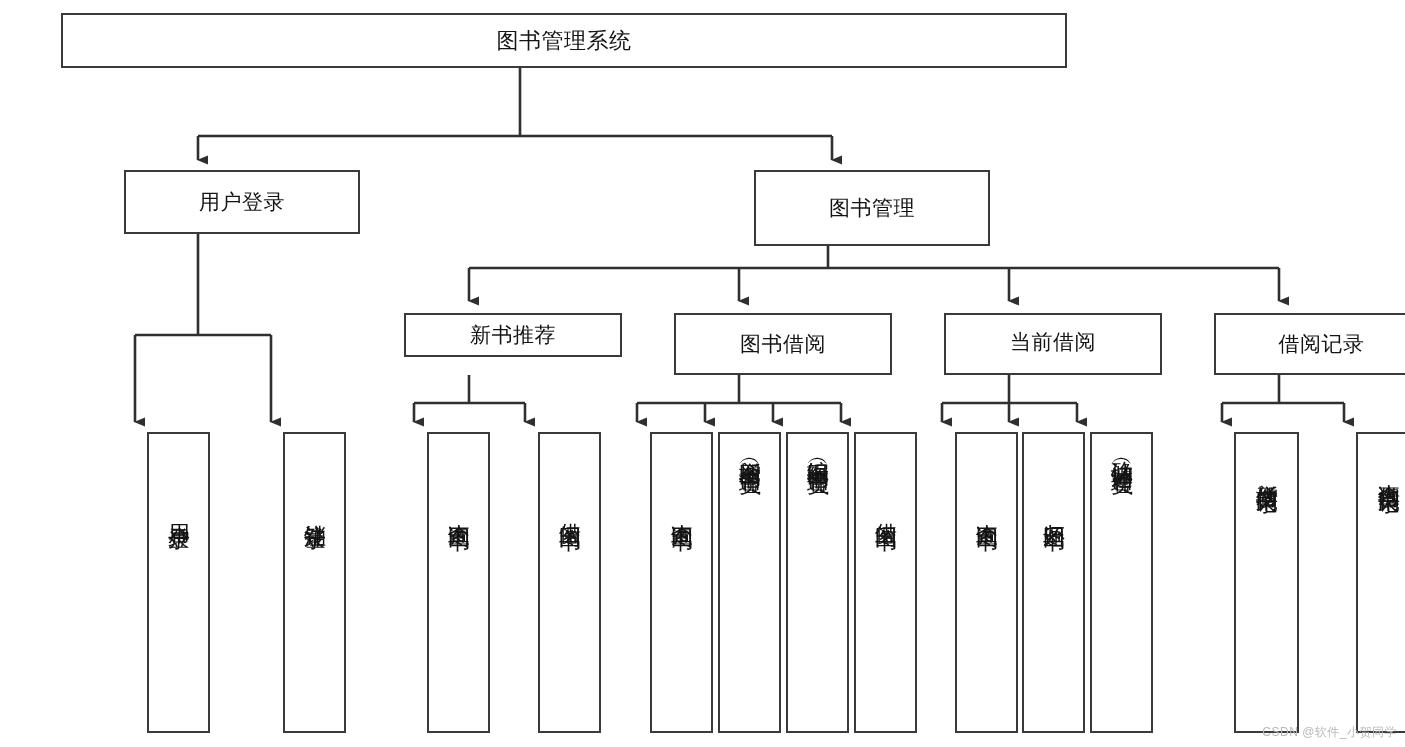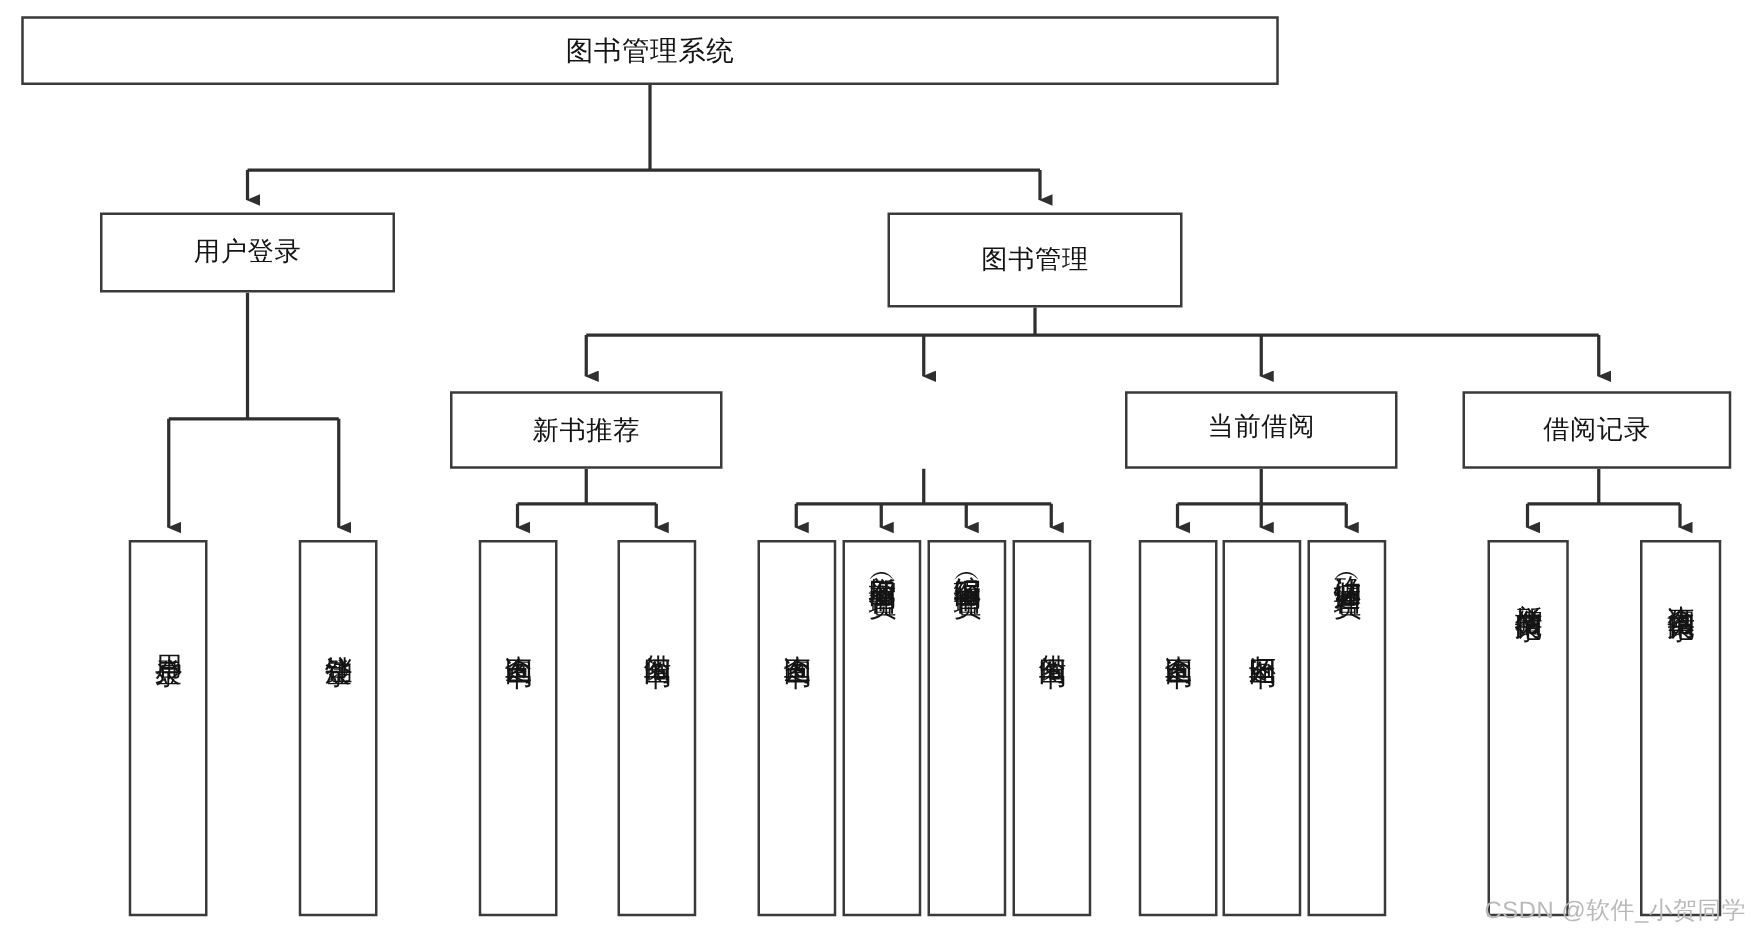--- a/index.html
+++ b/index.html
@@ -23,20 +23,21 @@
   }
   .node{
     position:absolute;
     box-sizing:border-box;
     background:#ffffff;
     border:2.4px solid #3a3a3a;
     display:flex;
     align-items:center;
     justify-content:center;
     text-align:center;
+    margin-left:44px;
   }
   .node .label{
     font-size:21px;
     line-height:1.18;
     letter-spacing:0.5px;
     color:#141414;
     white-space:nowrap;
   }
   .node.root .label{font-size:22px;}
   .node.leaf{
@@ -50,21 +51,21 @@
     line-height:1.22;
     letter-spacing:2px;
     white-space:normal;
     max-height:280px;
   }
   .node.leaf.tall .label{max-height:278px;}
   .watermark{
     position:absolute;
     right:8px;
     bottom:6px;
-    font-size:19px;
+    font-size:12px;
     color:#b9b9b9;
     letter-spacing:0.5px;
     white-space:nowrap;
     user-select:none;
   }
 </style>
 </head>
 <body>
 
 <div id="canvas">
@@ -123,22 +124,25 @@
     <span class="label">图书管理系统</span>
   </div>
 
   <div class="node lvl2" style="left:80px;top:170px;width:236px;height:64px;">
     <span class="label">用户登录</span>
   </div>
   <div class="node lvl2" style="left:710px;top:170px;width:236px;height:76px;">
     <span class="label">图书管理</span>
   </div>
 
-  <div class="node lvl3" style="left:360px;top:313px;width:218px;height:62px;font-family:Liberation Serif, serif;">
+  <div class="node lvl3" style="left:360px;top:313px;width:218px;height:44px;">
     <span class="label">新书推荐</span>
+  </div>
+  <div class="node lvl3" style="left:630px;top:313px;width:218px;height:62px;">
+    <span class="label">图书借阅</span>
   </div>
   <div class="node lvl3" style="left:900px;top:313px;width:218px;height:62px;font-family:Liberation Mono, monospace;">
     <span class="label">当前借阅</span>
   </div>
   <div class="node lvl3" style="left:1170px;top:313px;width:215px;height:62px;">
     <span class="label">借阅记录</span>
   </div>
 
   <div class="node leaf" style="left:103px;top:432px;width:63px;height:301px;padding-top:72px;">
     <span class="label">用户登录</span>

